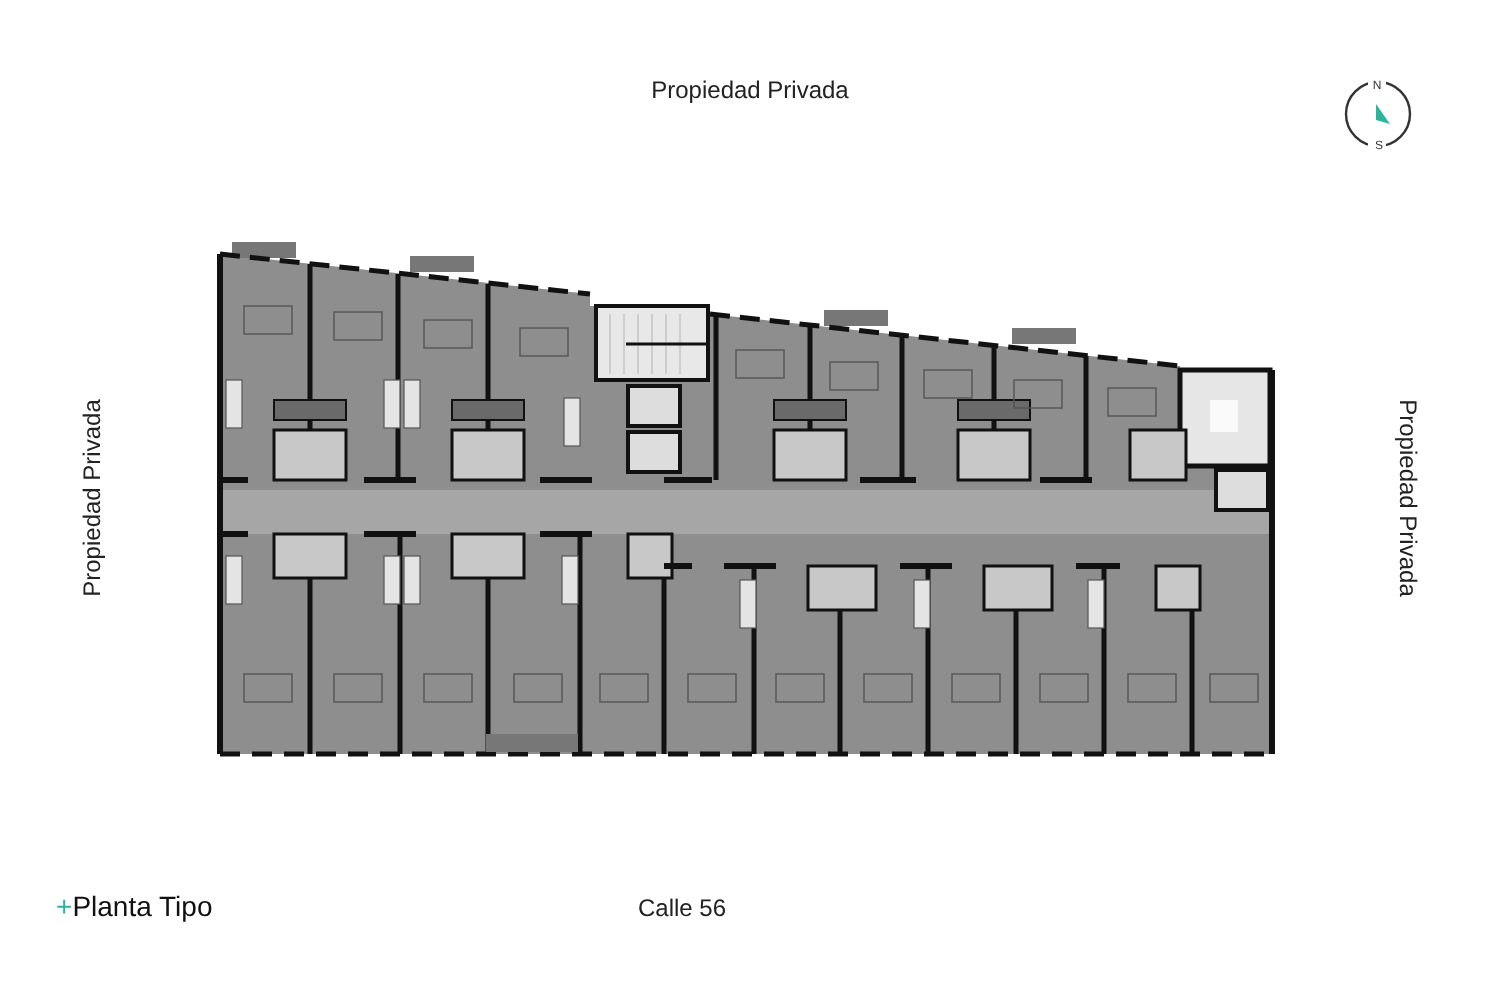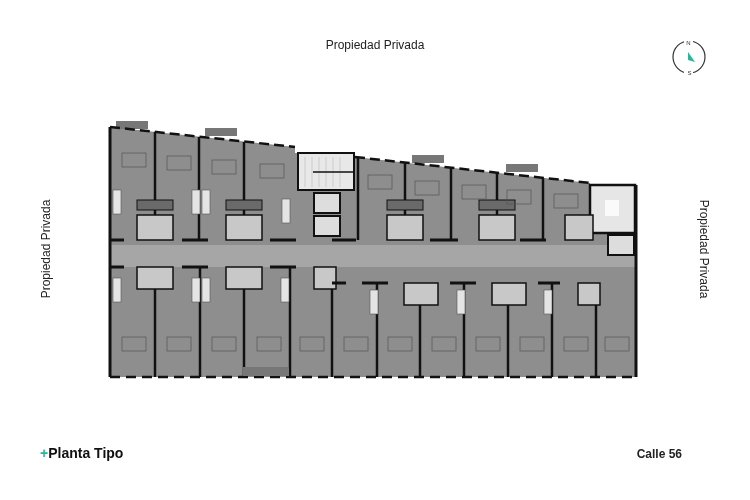--- a/index.html
+++ b/index.html
@@ -1,23 +1,23 @@
 <!DOCTYPE html>
 <html><head>
 <meta charset="utf-8">
 <style>
   html, body { margin:0; padding:0; background:#ffffff; }
   body { width:750px; height:500px; position:relative; overflow:hidden;
          font-family:"Liberation Sans", "DejaVu Sans", sans-serif; color:#1b1b1b; }
   .label { position:absolute; font-size:12px; color:#222; white-space:nowrap; }
   #top-label { left:0; width:750px; top:38px; text-align:center; }
-  #bottom-label { left:0; width:682px; top:447px; text-align:right;font-weight:bold; }
+  #bottom-label { left:0; width:682px; top:447px; text-align:center; }
   #left-label { left:46px; top:249px; transform:translate(-50%,-50%) rotate(-90deg); }
   #right-label { left:704px; top:249px; transform:translate(-50%,-50%) rotate(90deg); }
-  #title { position:absolute; left:40px; top:445px; font-size:14px; font-weight:bold; color:#111; }
+  #title { position:absolute; left:28px; top:445px; font-size:14px; font-weight:normal; color:#111; }
   #title .plus { color:#2bb59a; }
   #compass { position:absolute; left:670px; top:38px; width:38px; height:38px; }
   #plan { position:absolute; left:100px; top:115px; width:550px; height:270px; }
 </style>
 </head>
 <body>
 
 <div id="top-label" class="label">Propiedad Privada</div>
 <div id="left-label" class="label">Propiedad Privada</div>
 <div id="right-label" class="label">Propiedad Privada</div>

